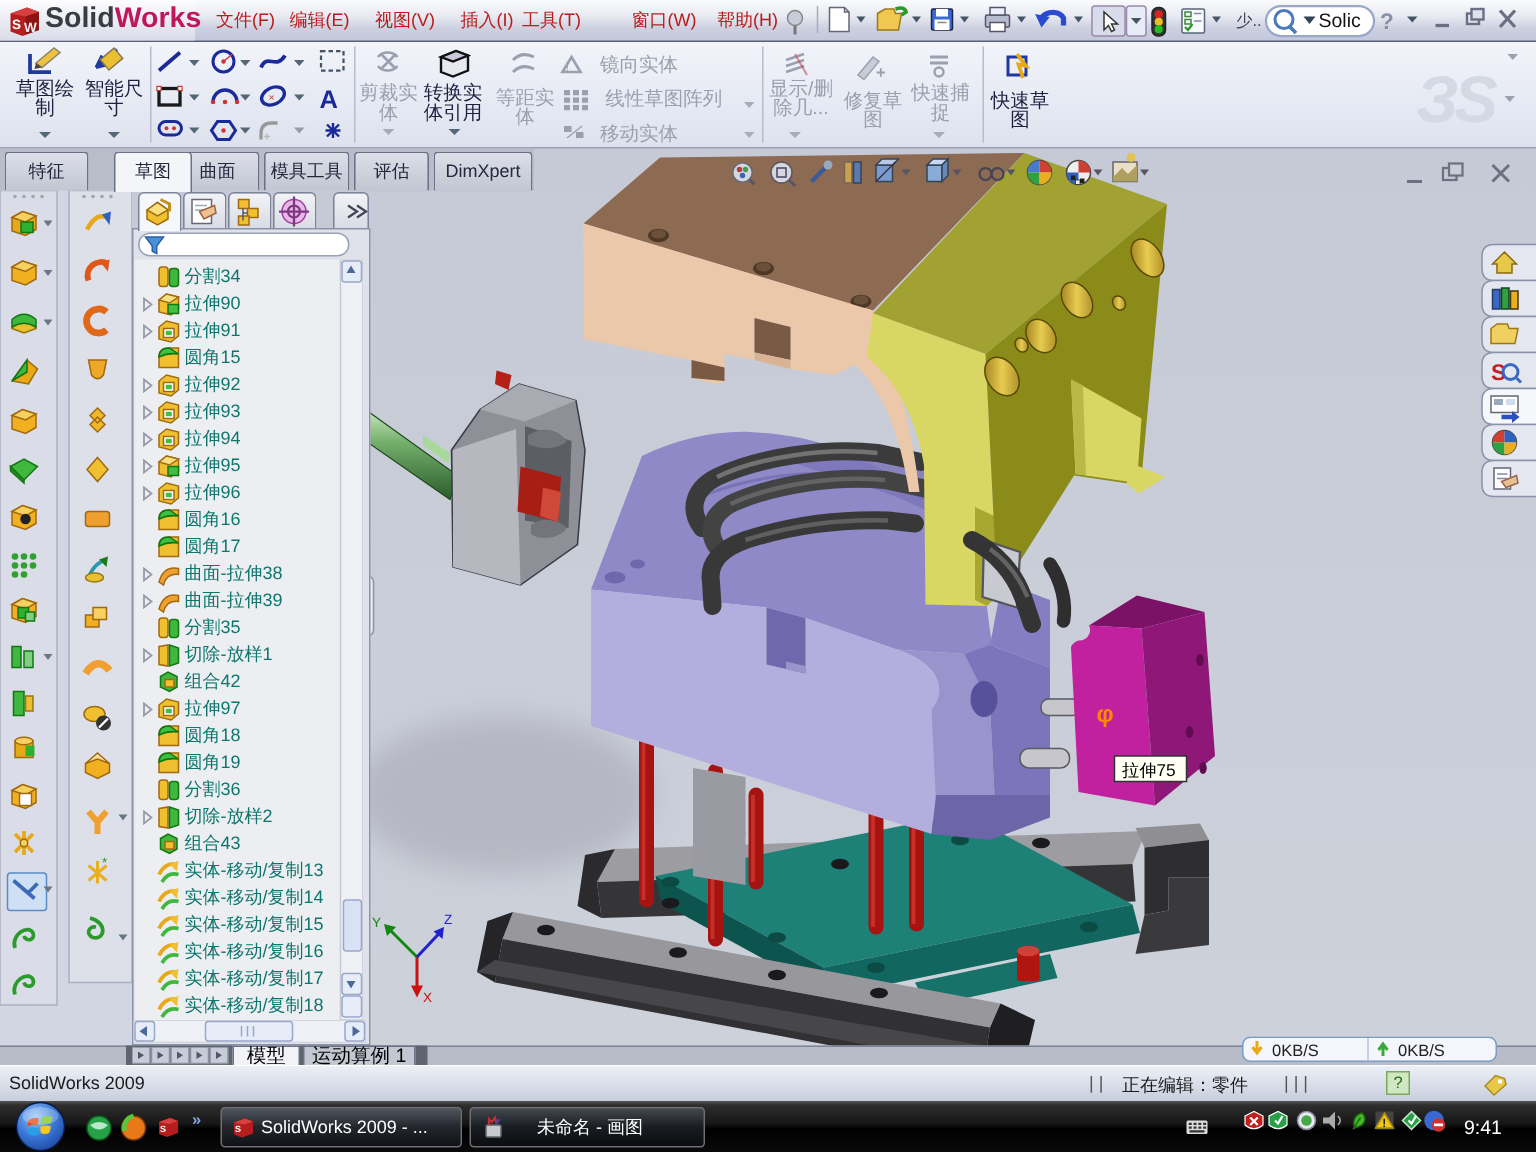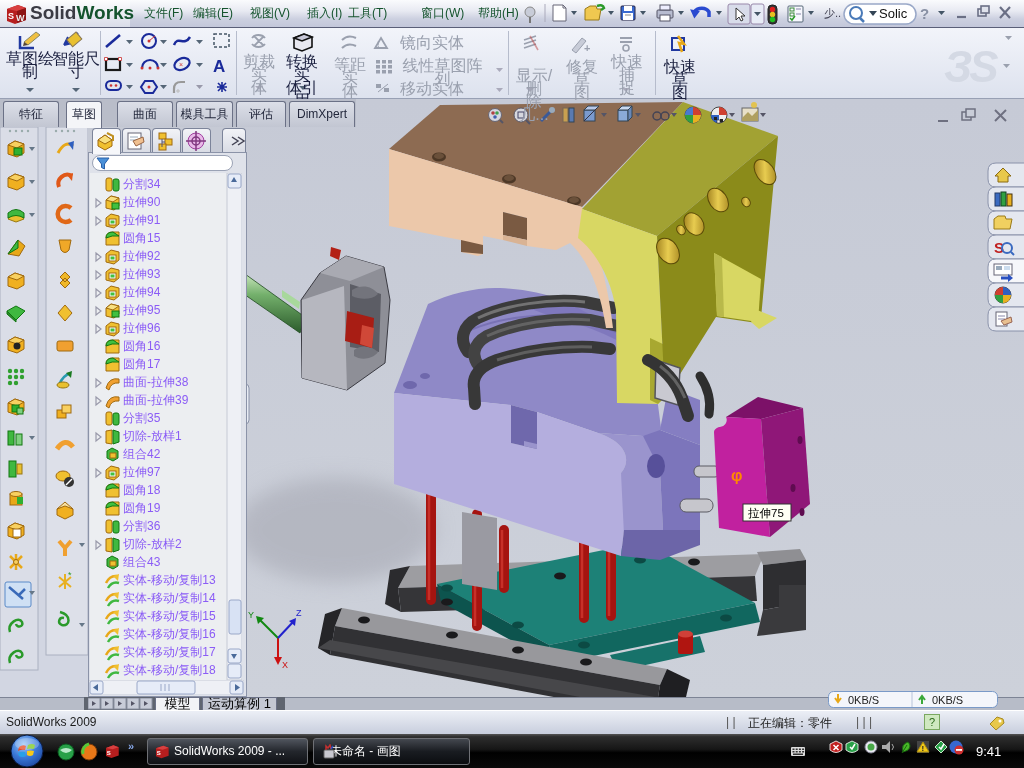--- a/index.html
+++ b/index.html
@@ -1,32 +1,32 @@
 <!DOCTYPE html>
 <html><head><meta charset="utf-8"><style>*{margin:0;padding:0;box-sizing:border-box}
 html,body{width:1024px;height:768px;overflow:hidden;font-family:"Liberation Sans",sans-serif}
 #scr{position:relative;width:1024px;height:768px;background:#c9cdd8;overflow:hidden}
 .abs{position:absolute}
 #titlebar{left:0;top:0;width:1024px;height:28px;background:linear-gradient(#fafbfd 0%,#e8eaf2 40%,#ccd0e0 70%,#c3c7da 100%);border-bottom:1px solid #5a5f78}
 #logoplate{left:0;top:0;width:130px;height:27px;background:linear-gradient(#fdfdfe,#d9dce8)}
-.menu{top:0;height:27px;line-height:27px;font-size:12px;color:#14532d}
+.menu{top:0;height:27px;line-height:27px;font-size:12px;color:#b91c1c}
 #ribbon{left:0;top:28px;width:1024px;height:71px;background:linear-gradient(#f2f4fa,#dde2ee);border-bottom:1px solid #98a0b4}
 .rsep{top:31px;height:64px;width:1px;background:#b6bccc}
-.rbtxt{font-size:16px;line-height:13px;text-align:center;color:#1c2140;white-space:pre-line}
+.rbtxt{font-size:13px;line-height:13px;text-align:center;color:#1c2140;white-space:pre-line}
 .gray{color:#9aa0ae}
 #tabrow{left:0;top:99px;width:356px;height:28px;background:#b9bdc9}
 .ctab{top:101px;height:26px;line-height:24px;text-align:center;font-size:12px;color:#23283c;background:linear-gradient(#dcdfe8,#c2c6d2);border:1px solid #6b7186;border-bottom:none;border-radius:3px 3px 0 0}
 .ctab.act{background:#f4f5f8;height:27px;z-index:3}
 #lbar{left:0;top:127px;width:88px;height:570px;background:#d2d6e2}
 #ftabs{left:88px;top:127px;width:159px;height:27px;background:#c6cad5}
 .ftab{top:128px;height:25px;background:linear-gradient(#f2f3f7,#d8dbe4);border:1px solid #7c849a;border-bottom:none;border-radius:4px 4px 0 0}
 #fpanel{left:88px;top:152px;width:159px;height:545px;background:#dfe2ea;border:1px solid #8b93a8}
 #filter{left:92px;top:155px;width:141px;height:16px;background:#fff;border:1px solid #9aa2b5;border-radius:8px}
 #tree{left:90px;top:173px;width:137px;height:507px;background:#eceef1}
-.trow{position:absolute;height:18px;font-size:12px;color:#8b5cf6;white-space:nowrap}
+.trow{position:absolute;height:18px;font-size:12px;color:#0f766e;white-space:nowrap}
 #mtabs{left:0;top:697px;width:1024px;height:13px;background:#b7bcc8;border-top:1px solid #7d8495}
 #statusbar{left:0;top:710px;width:1024px;height:24px;background:linear-gradient(#eceff6,#c8cedd);border-top:1px solid #fff;font-size:12px;color:#1a1a1a}
 #taskbar{left:0;top:734px;width:1024px;height:34px;background:linear-gradient(#555 0%,#2e2e2e 8%,#161616 45%,#000 55%,#0a0a0a 100%)}
 .tbtn{top:738px;height:27px;border:1px solid #6e7075;border-radius:3px;color:#fff;font-size:12px;line-height:25px}
 .mtab{top:697px;height:13px;font-size:13px;line-height:12px;text-align:center;border:1px solid #6b7186;border-bottom:none}</style></head><body>
 <div id="scr">
 <svg class="abs" style="left:0;top:99px" width="1024" height="599" viewBox="0 99 1024 599">
       <defs>
         <linearGradient id="vbg" x1="0" y1="0" x2="0" y2="1">
           <stop offset="0" stop-color="#c6cad6"></stop>
@@ -252,21 +252,21 @@
     </svg>
 <div class="abs" id="titlebar"></div>
     <div class="abs" id="logoplate"></div>
 <svg class="abs" style="left:4px;top:3px" width="24" height="23" viewBox="0 0 24 23">
 <path d="M3 6 L14 2 L22 5 L22 17 L11 21 L3 18 Z" fill="#b61e1e"></path>
       <path d="M3 6 L14 2 L22 5 L13 8 Z" fill="#d84040"></path>
       <path d="M13 8 L22 5 L22 17 L13 20 Z" fill="#8d1414"></path>
 <text x="4" y="16" font-size="9" font-weight="bold" fill="#fff">S</text>
       <text x="12" y="18" font-size="9" font-weight="bold" fill="#eee">W</text>
     </svg>
-<div class="abs" style="left:30px;top:2px;font-size:19px;font-weight:bold;color:#3b3b44">Solid<span style="color:#14532d">Works</span></div>
+<div class="abs" style="left:30px;top:2px;font-size:19px;font-weight:bold;color:#3b3b44">Solid<span style="color:#be185d">Works</span></div>
 <div class="abs menu" style="left:144px">文件(F)</div>
 <div class="abs menu" style="left:193px">编辑(E)</div>
 <div class="abs menu" style="left:250px">视图(V)</div>
 <div class="abs menu" style="left:307px">插入(I)</div>
 <div class="abs menu" style="left:348px">工具(T)</div>
 <div class="abs menu" style="left:421px">窗口(W)</div>
 <div class="abs menu" style="left:478px">帮助(H)</div>
 <svg class="abs" style="left:517px;top:0" width="507" height="28" viewBox="0 0 507 28">
       <g transform="translate(-517,0)">
         <circle cx="530" cy="12" r="5" fill="#c8ccd8" stroke="#888"></circle>
@@ -406,27 +406,27 @@
       <path d="M678,36 L684,44 L679,43 L682,52" fill="none" stroke="#e8a818" stroke-width="2.5"></path>
     </svg>
 <div class="abs rbtxt" style="left:6px;top:52px;width:48px">草图绘<br>制</div>
 <div class="abs rbtxt" style="left:52px;top:52px;width:48px">智能尺<br>寸</div>
 <div class="abs rbtxt gray" style="left:239px;top:55px;width:40px">剪裁实<br>体</div>
 <div class="abs rbtxt" style="left:280px;top:55px;width:44px">转换实<br>体引用</div>
 <div class="abs rbtxt gray" style="left:330px;top:58px;width:40px">等距实<br>体</div>
 <div class="abs rbtxt gray" style="left:400px;top:36px;width:70px;text-align:left">镜向实体</div>
 <div class="abs rbtxt gray" style="left:400px;top:59px;width:85px;text-align:center">线性草图阵列</div>
 <div class="abs rbtxt gray" style="left:400px;top:82px;width:70px;text-align:left">移动实体</div>
-<div class="abs rbtxt gray" style="left:512px;top:69px;width:44px">显示/删<br>除几...</div>
+<div class="abs rbtxt gray" style="left:512px;top:52px;width:44px">显示/删<br>除几...</div>
 <div class="abs rbtxt gray" style="left:562px;top:60px;width:40px">修复草<br>图</div>
 <div class="abs rbtxt gray" style="left:607px;top:55px;width:40px">快速捕<br>捉</div>
 <div class="abs rbtxt" style="left:658px;top:60px;width:44px">快速草<br>图</div>
 <div class="abs" id="tabrow"></div>
 <div class="abs ctab" style="left:3px;width:56px">特征</div>
-<div class="abs ctab act" style="left:66px;width:36px">草图</div>
+<div class="abs ctab act" style="left:76px;width:52px">草图</div>
 <div class="abs ctab" style="left:117px;width:56px">曲面</div>
 <div class="abs ctab" style="left:176px;width:57px">模具工具</div>
 <div class="abs ctab" style="left:236px;width:50px">评估</div>
 <div class="abs ctab" style="left:289px;width:66px">DimXpert</div>
 <div class="abs" id="lbar"></div>
 <svg class="abs" style="left:0;top:127px" width="88" height="570" viewBox="0 0 88 570">
       <rect x="0" y="0" width="38" height="543" fill="#dadde7" stroke="#aab0c0" stroke-width="1"></rect>
       <rect x="46" y="0" width="42" height="528" fill="#dde0e9" stroke="#aab0c0" stroke-width="1"></rect>
       <circle cx="10" cy="4" r="1.2" fill="#9aa"></circle>
       <circle cx="16" cy="4" r="1.2" fill="#9aa"></circle>
@@ -781,13 +781,13 @@
         <path d="M3 6 L14 2 L22 5 L13 8 Z" fill="#d84040"></path>
         <text x="4" y="16" font-size="9" font-weight="bold" fill="#fff">S</text>
       </svg>
 <span style="margin-left:26px">SolidWorks 2009 - ...</span></div>
 <div class="abs tbtn" style="left:313px;width:157px;background:linear-gradient(#44484f,#191c21 50%,#0b0d10)">
 <svg class="abs" style="left:7px;top:5px" width="16" height="16" viewBox="0 0 16 16">
         <rect x="3" y="6" width="10" height="8" rx="1" fill="#c8c8d0" stroke="#666"></rect>
         <path d="M5 6 L5 2 L7 4 L9 1 L10 5" stroke="#c03030" stroke-width="1.5" fill="none"></path>
         <path d="M10 5 L12 2" stroke="#3050c0" stroke-width="1.5"></path>
       </svg>
-<span style="margin-left:16px">未命名 - 画图</span></div>
+<span style="margin-left:44px">未命名 - 画图</span></div>
 </div>
 </body></html>

